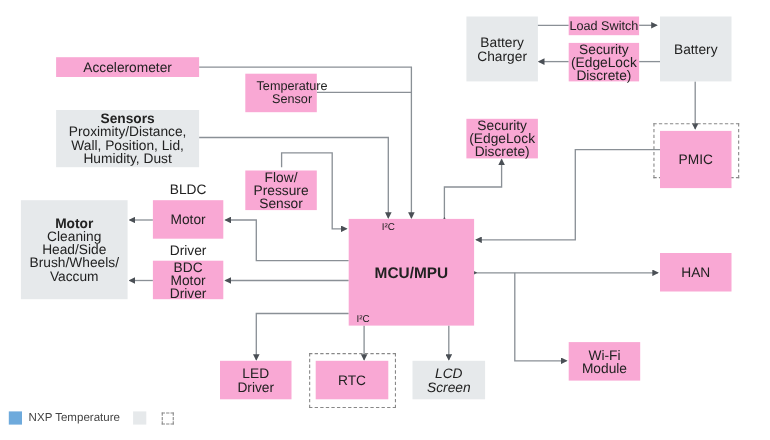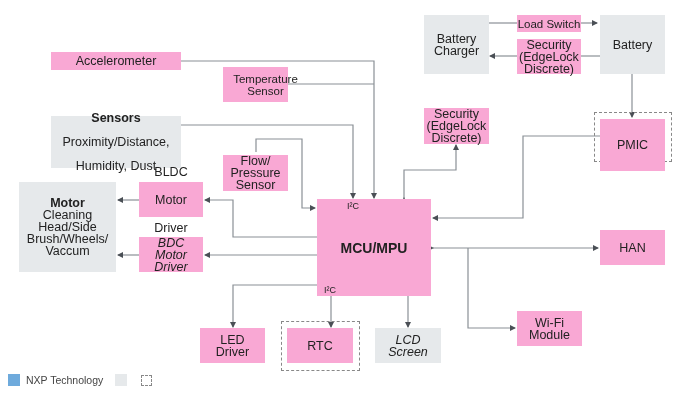--- a/index.html
+++ b/index.html
@@ -73,44 +73,45 @@
   </g>
 </svg>
 
 <div class="box nxp" style="left:51px;top:52px;width:130px;height:18px;">
   <span>Accelerometer</span>
 </div>
 <div class="box nxp" style="left:223px;top:67px;width:65px;height:35px;font-size:11.5px;padding-left:20px;">
   <span>Temperature</span>
   <span>Sensor</span>
 </div>
-<div class="box non" style="left:51px;top:116px;width:130px;height:52px;gap:12px;">
+<div class="box non" style="left:51px;top:100px;width:130px;height:52px;">
   <span class="b">Sensors</span>
   <span>Proximity/Distance,</span>
+  <span>Wall, Position, Lid,</span>
   <span>Humidity, Dust</span>
 </div>
 <div class="box nxp" style="left:223px;top:155px;width:65px;height:36px;">
   <span>Flow/</span>
   <span>Pressure</span>
   <span>Sensor</span>
 </div>
 
 <div class="box non" style="left:19px;top:182px;width:97px;height:90px;">
   <span class="b">Motor</span>
   <span>Cleaning</span>
   <span>Head/Side</span>
   <span>Brush/Wheels/</span>
   <span>Vaccum</span>
 </div>
 <div class="box nxp" style="left:139px;top:182px;width:64px;height:35px;gap:16px;">
   <span>BLDC</span>
   <span>Motor</span>
   <span>Driver</span>
 </div>
-<div class="box nxp" style="left:139px;top:237px;width:64px;height:35px;font-style:italic;">
+<div class="box nxp" style="left:139px;top:237px;width:64px;height:35px;">
   <span>BDC</span>
   <span>Motor</span>
   <span>Driver</span>
 </div>
 
 <div class="box nxp" style="left:317px;top:199px;width:114px;height:97px;">
   <span class="mcu-label">MCU/MPU</span>
 </div>
 <span class="i2c" style="left:347px;top:201px;">I²C</span>
 <span class="i2c" style="left:324px;top:285px;">I²C</span>
@@ -159,16 +160,16 @@
 <div class="box nxp" style="left:287px;top:328px;width:66px;height:35px;">
   <span>RTC</span>
 </div>
 <div class="box non" style="left:375px;top:328px;width:66px;height:35px;font-style:italic;">
   <span>LCD</span>
   <span>Screen</span>
 </div>
 
 <div class="legend">
   <span class="sw nxp"></span>
-  <span>NXP Technology</span>
+  <span>NXP Temperature</span>
   <span class="sw non"></span>
   <span class="sw opt" style="margin-right:5px;"></span>
 </div>
 
 </body></html>

